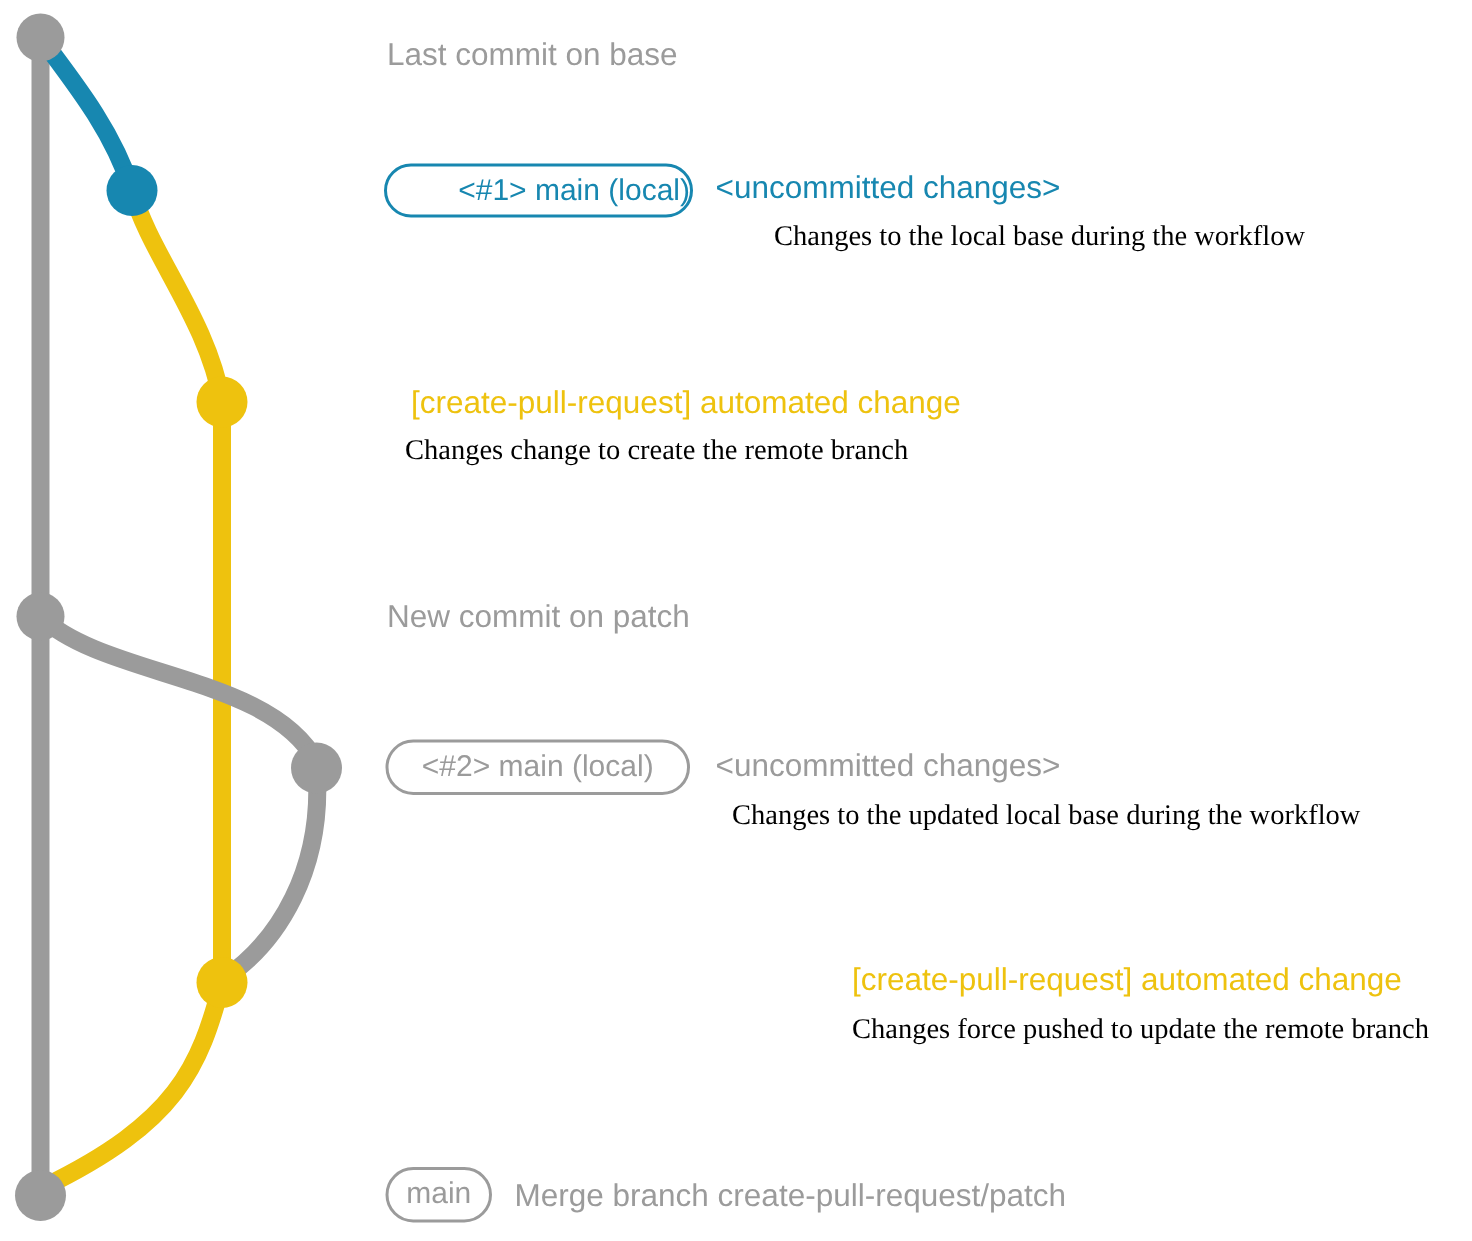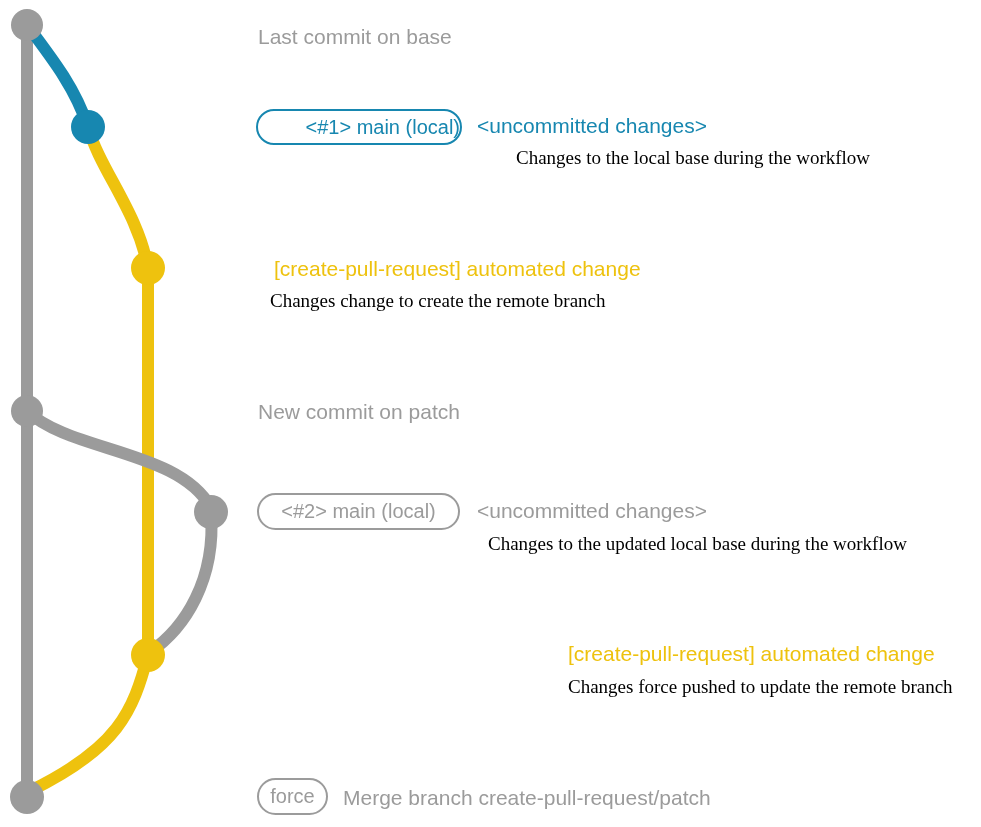--- a/index.html
+++ b/index.html
@@ -110,17 +110,17 @@
   <div class="pill pill-gray" style="left:257px; top:493px; width:203px; height:37px;">
     <span>&lt;#2&gt; main (local)</span>
   </div>
   <div class="lbl lbl-gray" style="left:477px; top:498px;">&lt;uncommitted changes&gt;</div>
   <div class="note" style="left:488px; top:532px;">Changes to the updated local base during the workflow</div>
 
   <div class="lbl lbl-yellow" style="left:552px; top:641px;">[create-pull-request] automated change</div>
   <div class="note" style="left:568px; top:675px;">Changes force pushed to update the remote branch</div>
 
   <div class="pill pill-gray" style="left:257px; top:778px; width:71px; height:37px;">
-    <span>force</span>
+    <span>main</span>
   </div>
   <div class="lbl lbl-gray" style="left:343px; top:785px;">Merge branch create-pull-request/patch</div>
 
 </div>
 
 </body></html>

